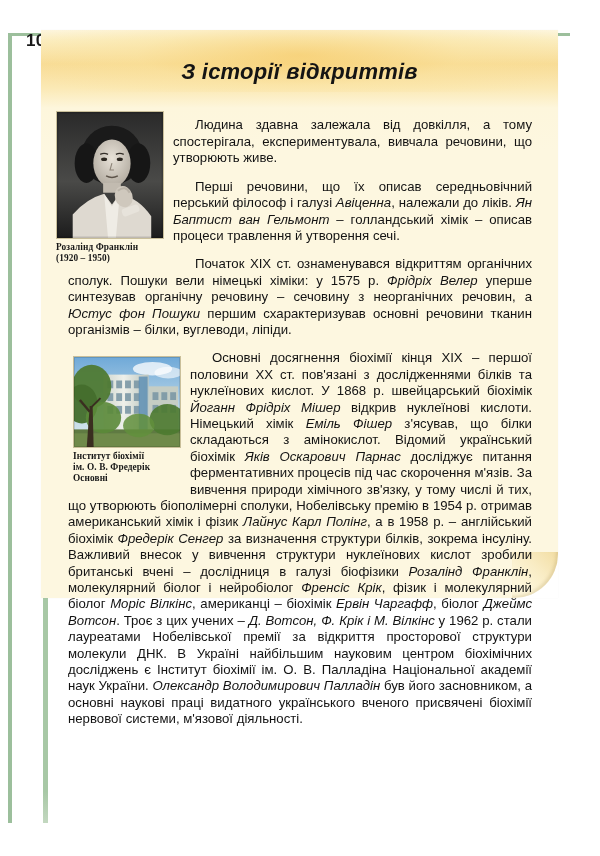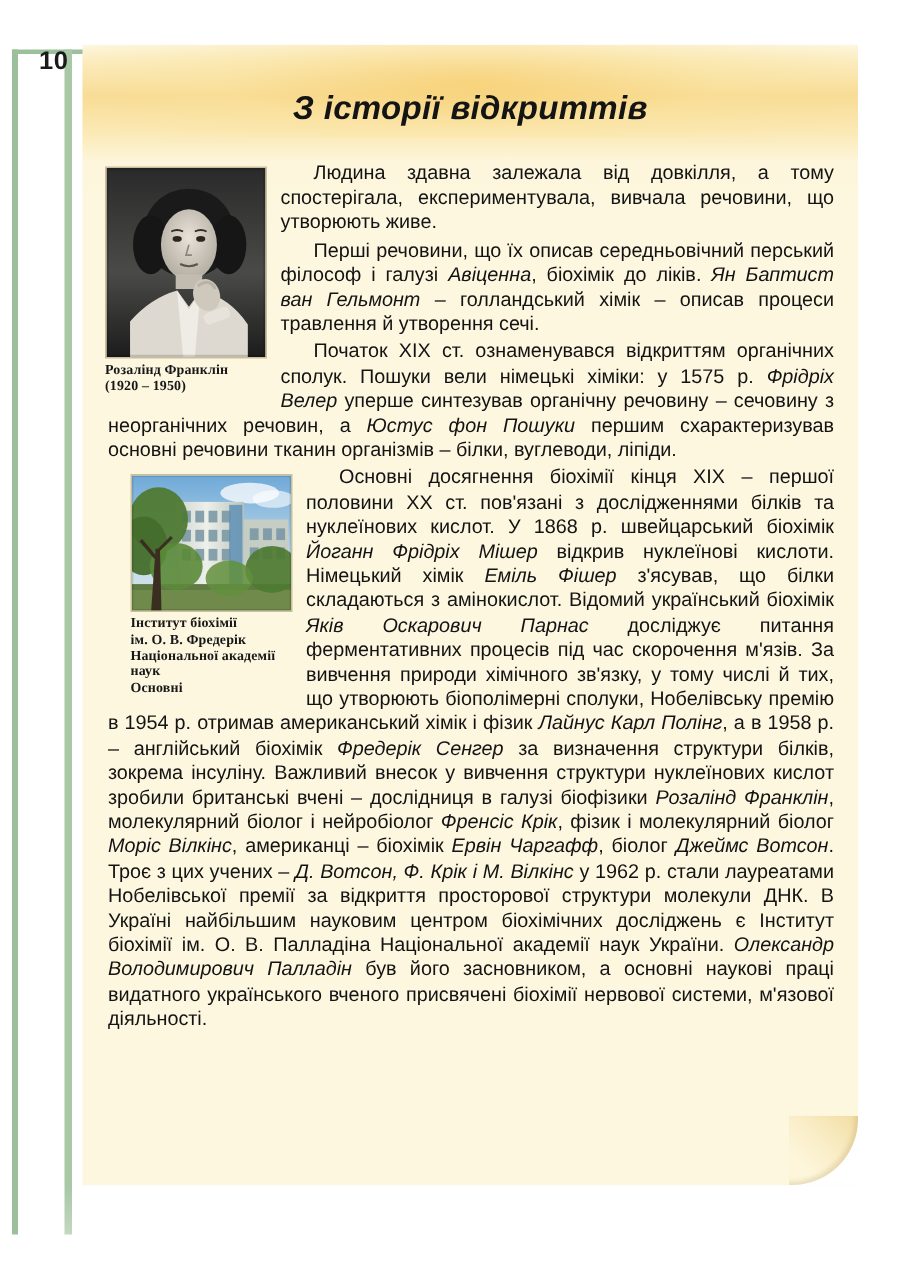--- a/index.html
+++ b/index.html
@@ -42,24 +42,24 @@
     top: 31px;
     font-size: 17px;
     font-weight: bold;
     color: #1a1a1a;
     letter-spacing: 0.3px;
   }
 
   
   .article-panel {
     position: absolute;
-    left: 55px;
+    left: 41px;
     top: 30px;
     width: 517px;
-    height: 760px;
+    height: 568px;
     background:
       linear-gradient(to bottom,
         #fdf6df 0px,
         #fbeec2 10px,
         #f8dc96 34px,
         #fbe9b5 58px,
         #fdf6dc 78px,
         #fdf7e0 120px,
         #fdf7e0 100%);
     box-shadow: 0 0 1px rgba(0,0,0,0.05);
@@ -112,21 +112,21 @@
     padding-top: 14px;
     letter-spacing: 0.2px;
   }
 
   .body-col {
     position: relative;
     z-index: 2;
     padding: 6px 14px 0 15px;
   }
   p.para {
-    margin: 2px;
+    margin: 12px;
     font-size: 13.2px;
     line-height: 16.4px;
     color: #131313;
     text-align: justify;
     text-indent: 22px;
     hyphens: manual;
   }
   i, .it { font-style: italic; }
 
   
@@ -217,21 +217,21 @@
 
         <rect x="0" y="0" width="108" height="128" fill="none" stroke="#000" stroke-opacity="0.15" stroke-width="3"></rect>
       </svg>
       <figcaption class="caption">
         <div>Розалінд Франклін</div>
         <div>(1920 – 1950)</div>
       </figcaption>
     </figure>
 
     <p class="para"><span>Людина здавна залежала від довкілля, а тому спостерігала, експериментувала, вивчала речовини, що утворюють живе.</span></p>
-    <p class="para"><span>Перші речовини, що їх описав середньовічний перський філософ і галузі </span><i>Авіценна</i><span>, біохімік до ліків. </span><i>Ян Баптист ван Гельмонт</i><span> – голландський хімік – описав процеси травлення й утворення сечі.</span></p>
+    <p class="para"><span>Перші речовини, що їх описав середньовічний перський філософ і галузі </span><i>Авіценна</i><span>, належали до ліків. </span><i>Ян Баптист ван Гельмонт</i><span> – голландський хімік – описав процеси травлення й утворення сечі.</span></p>
     <p class="para"><span>Початок XIX ст. ознаменувався відкриттям органічних сполук. Пошуки вели німецькі хіміки: у 1575 р. </span><i>Фрідріх Велер</i><span> уперше синтезував органічну речовину – сечовину з неорганічних речовин, а </span><i>Юстус фон Пошуки</i><span> першим схарактеризував основні речовини тканин організмів – білки, вуглеводи, ліпіди.</span></p>
 
     <figure class="fig fig-institute">
       <svg class="photo building" viewBox="0 0 108 92" preserveAspectRatio="none">
         <defs>
           <linearGradient id="sky" x1="0" y1="0" x2="0" y2="1">
             <stop offset="0%" stop-color="#6fa9d8"></stop>
             <stop offset="55%" stop-color="#b9d6e8"></stop>
             <stop offset="100%" stop-color="#dfeaec"></stop>
           </linearGradient>
@@ -282,21 +282,20 @@
         <ellipse cx="66" cy="70" rx="16" ry="12" fill="#628f3c" opacity="0.85"></ellipse>
 
         <path d="M16 50 L13 92 L20 92 L19 50 Z" fill="#3a2e20"></path>
         <path d="M16 56 L6 44" stroke="#3a2e20" stroke-width="2.4" fill="none"></path>
         <path d="M17 52 L27 42" stroke="#3a2e20" stroke-width="2" fill="none"></path>
         <rect x="0" y="0" width="108" height="92" fill="none" stroke="#000" stroke-opacity="0.12" stroke-width="2"></rect>
       </svg>
       <figcaption class="caption">
         <div>Інститут біохімії</div>
         <div>ім. О. В. Фредерік</div>
-        <div>Національної академії наук</div>
         <div>Основні</div>
       </figcaption>
     </figure>
 
     <p class="para"><span>Основні досягнення біохімії кінця XIX – першої половини XX ст. пов'язані з дослідженнями білків та нуклеїнових кислот. У 1868 р. швейцарський біохімік </span><i>Йоганн Фрідріх Мішер</i><span> відкрив нуклеїнові кислоти. Німецький хімік </span><i>Еміль Фішер</i><span> з'ясував, що білки складаються з амінокислот. Відомий український біохімік </span><i>Яків Оскарович Парнас</i><span> досліджує питання ферментативних процесів під час скорочення м'язів. За вивчення природи хімічного зв'язку, у тому числі й тих, що утворюють біополімерні сполуки, Нобелівську премію в 1954 р. отримав американський хімік і фізик </span><i>Лайнус Карл Полінг</i><span>, а в 1958 р. – англійський біохімік </span><i>Фредерік Сенгер</i><span> за визначення структури білків, зокрема інсуліну. Важливий внесок у вивчення структури нуклеїнових кислот зробили британські вчені – дослідниця в галузі біофізики </span><i>Розалінд Франклін</i><span>, молекулярний біолог і нейробіолог </span><i>Френсіс Крік</i><span>, фізик і молекулярний біолог </span><i>Моріс Вілкінс</i><span>, американці – біохімік </span><i>Ервін Чаргафф</i><span>, біолог </span><i>Джеймс Вотсон</i><span>. Троє з цих учених – </span><i>Д. Вотсон, Ф. Крік і М. Вілкінс</i><span> у 1962 р. стали лауреатами Нобелівської премії за відкриття просторової структури молекули ДНК. В Україні найбільшим науковим центром біохімічних досліджень є Інститут біохімії ім. О. В. Палладіна Національної академії наук України. </span><i>Олександр Володимирович Палладін</i><span> був його засновником, а основні наукові праці видатного українського вченого присвячені біохімії нервової системи, м'язової діяльності.</span></p>
 
   </div>
 
   <div class="page-curl"></div>
 </div>

